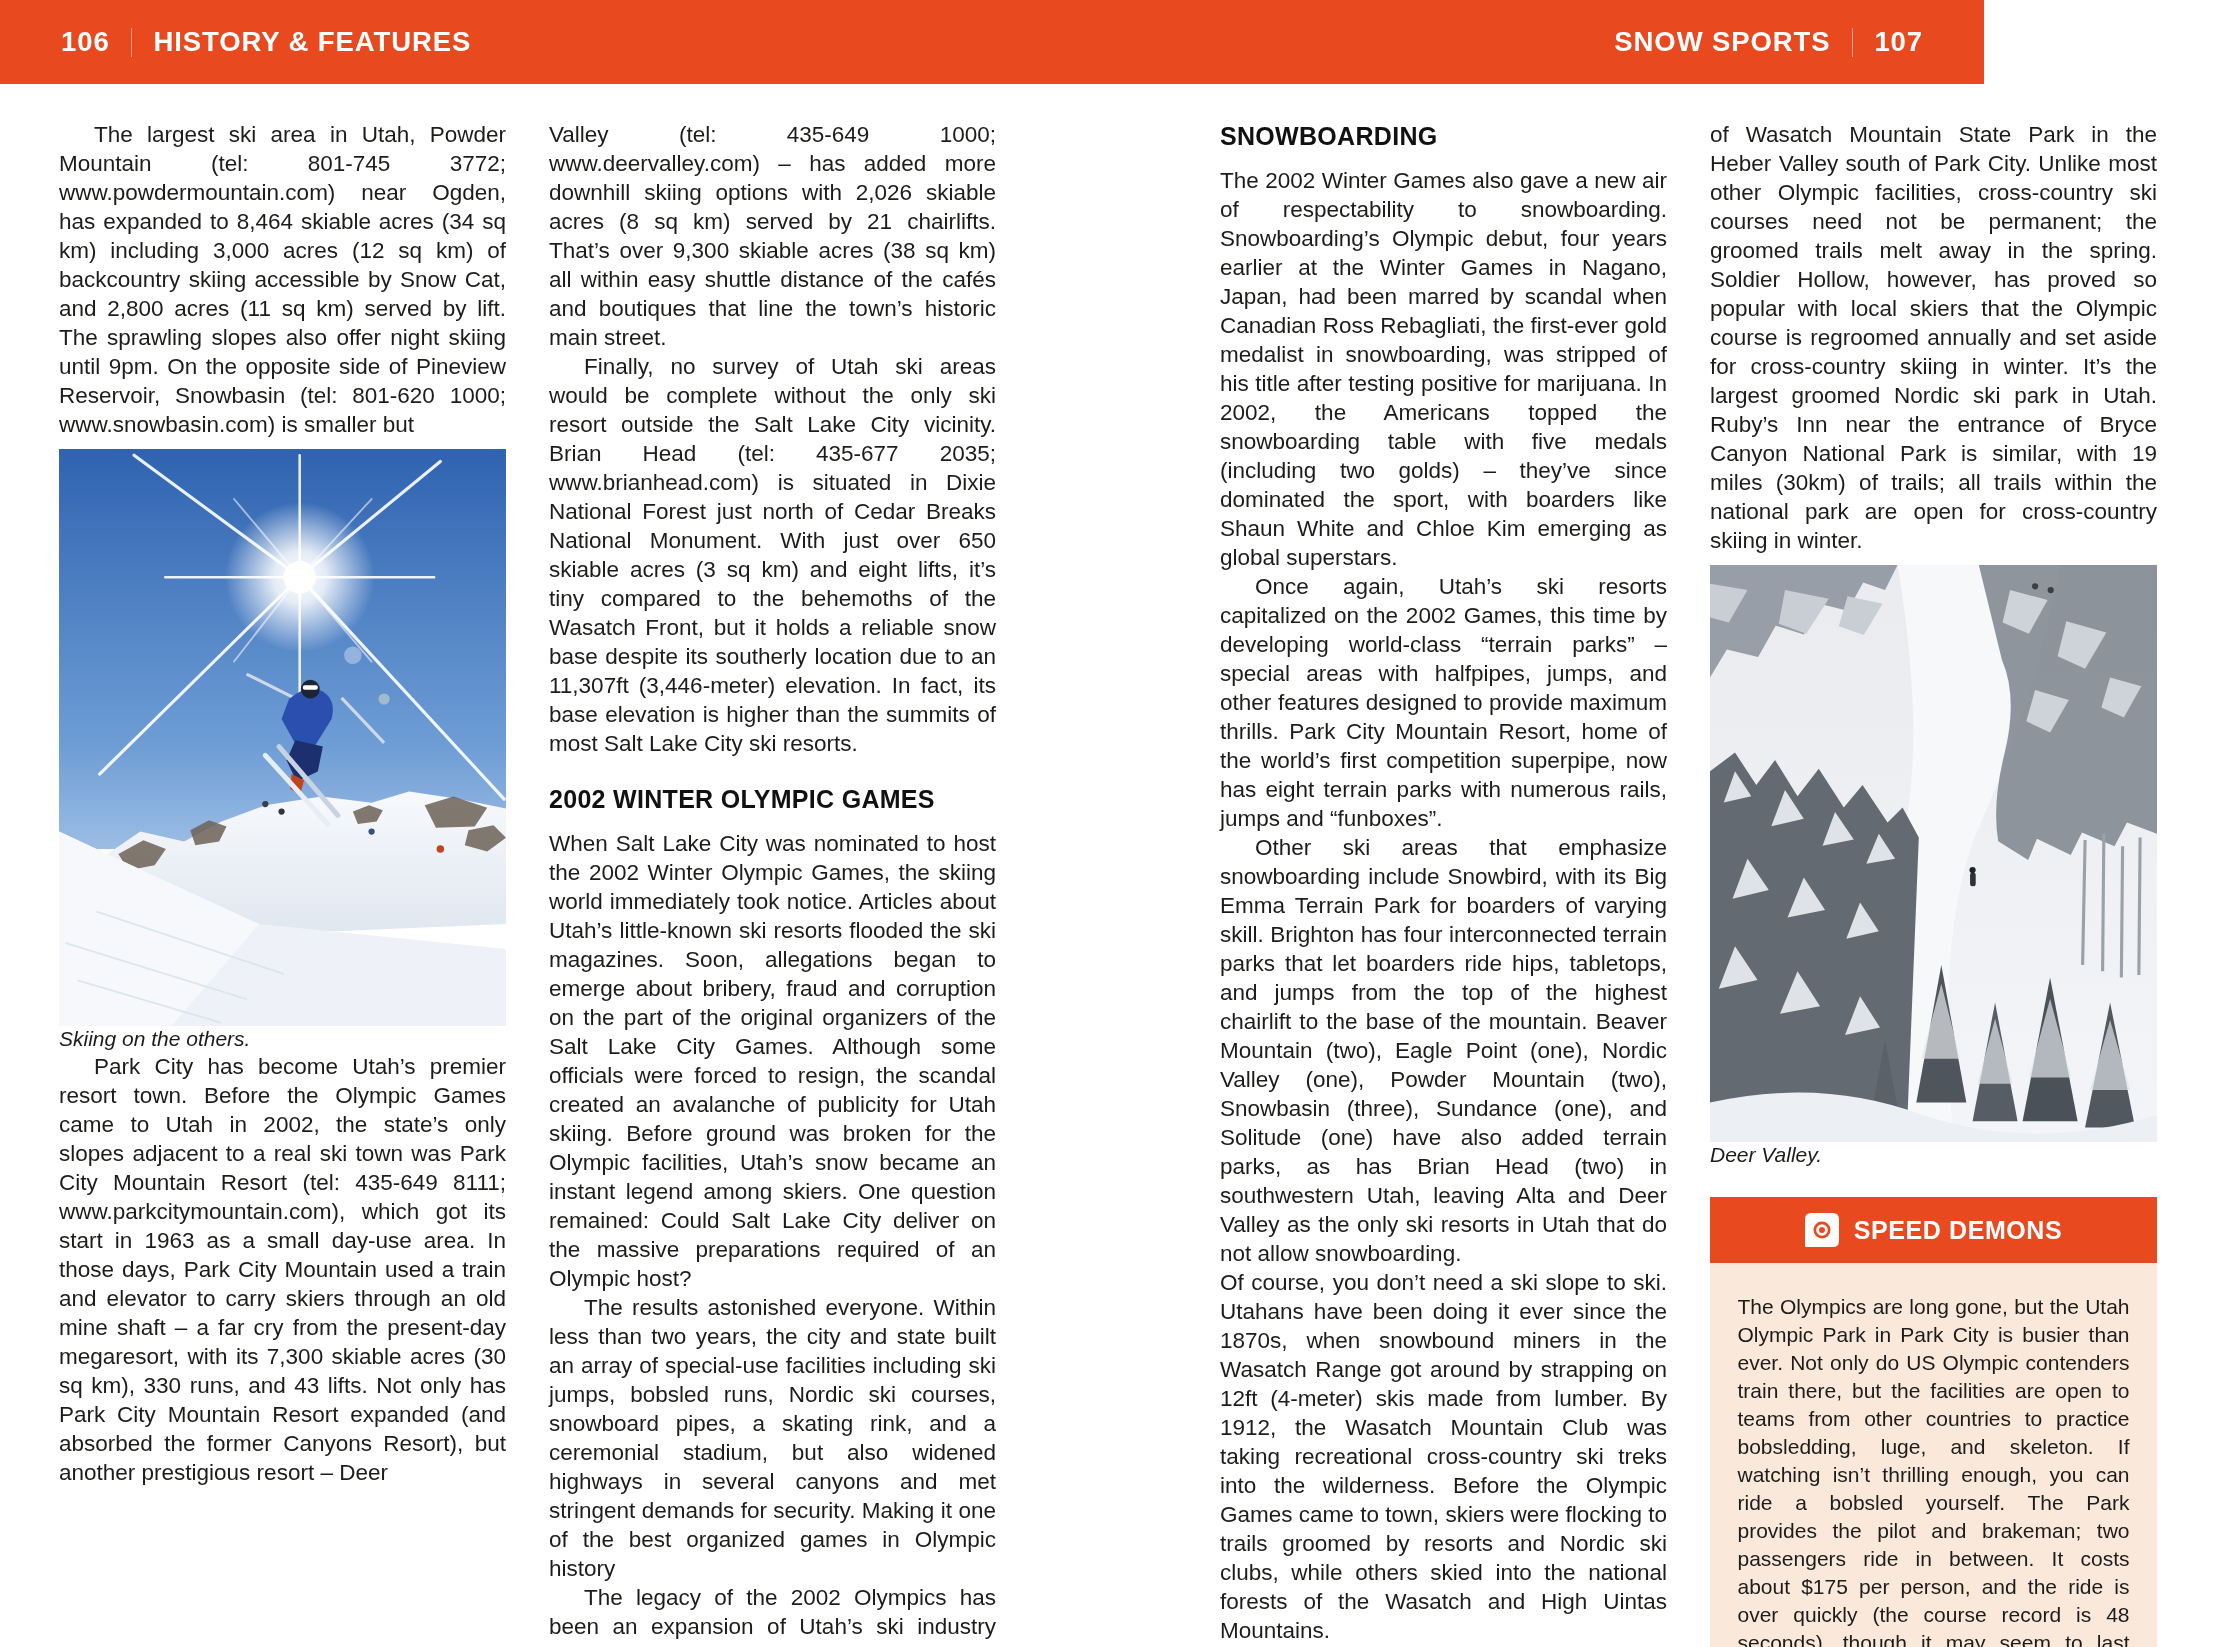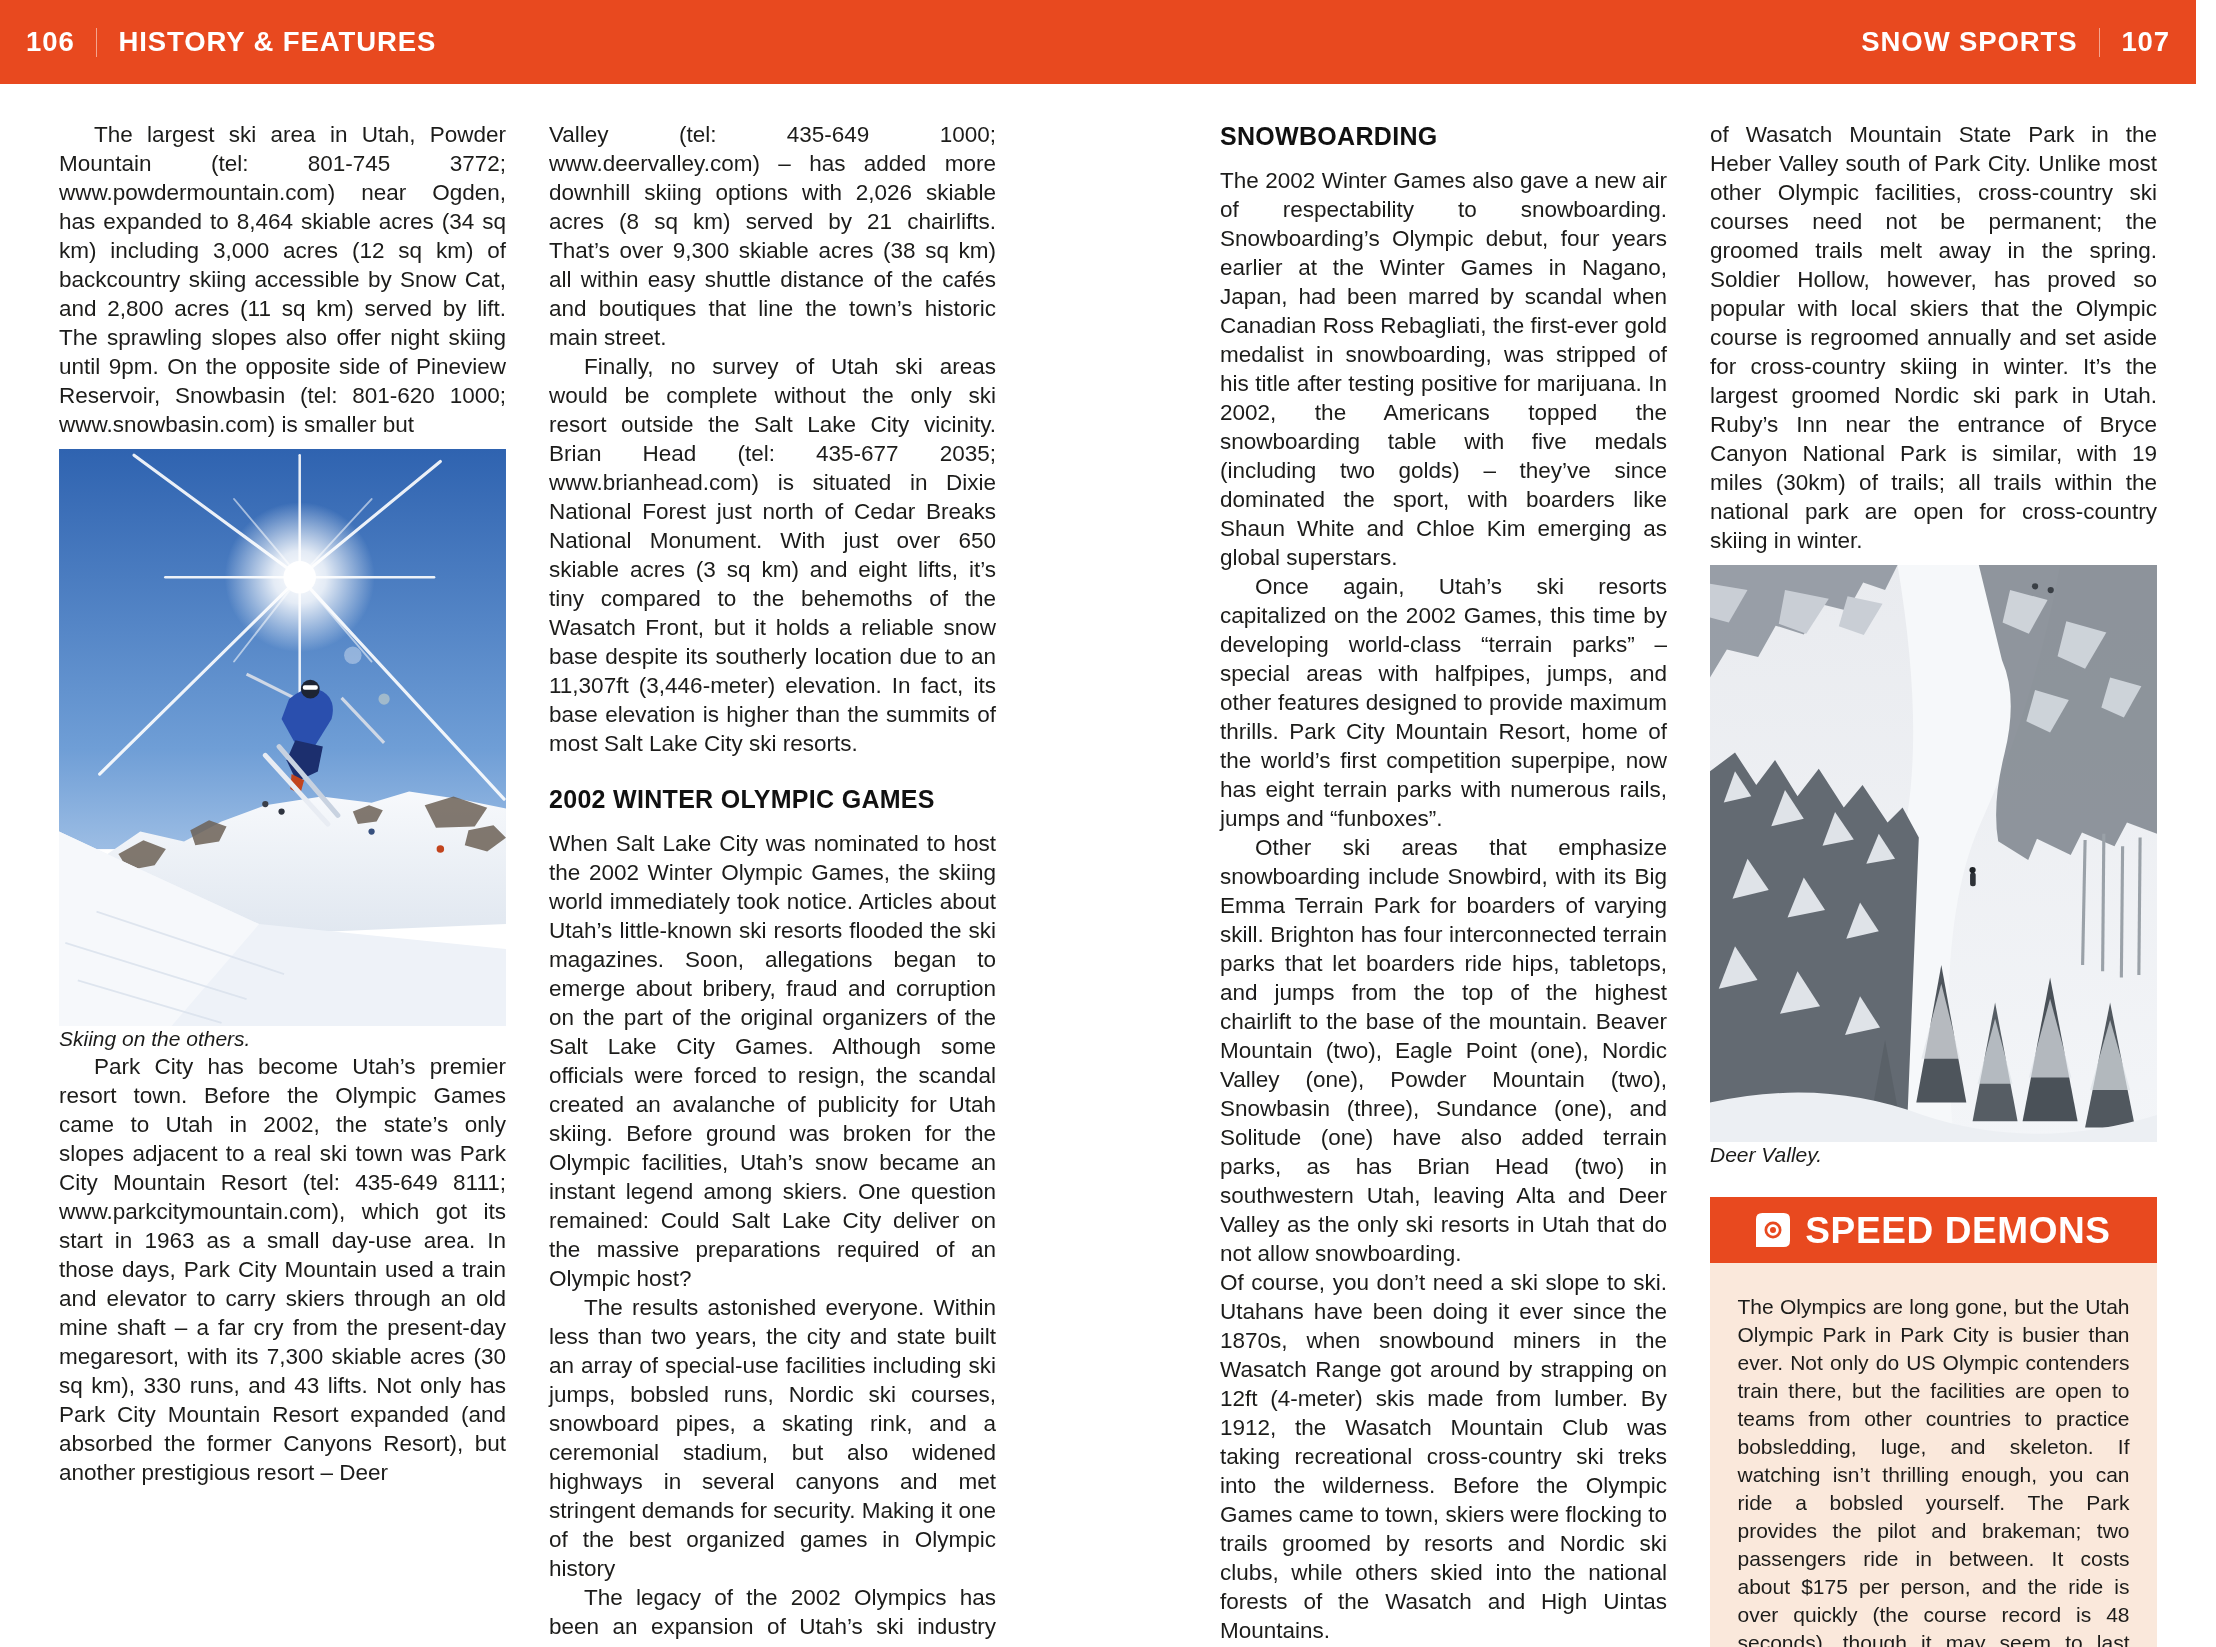--- a/index.html
+++ b/index.html
@@ -4,23 +4,23 @@
 <style>
   html,body{margin:0;padding:0;}
   body{
     width:2216px;height:1648px;position:relative;overflow:hidden;
     background:#ffffff;color:#1c1c1a;
     font-family:"Liberation Sans", sans-serif;
     -webkit-font-smoothing:antialiased;
   }
   
   .topbar{
-    position:absolute;top:0;left:0;width:2196px;height:84px;
+    position:absolute;top:0;left:0;width:1984px;height:84px;
     background:#E8491F;display:flex;align-items:center;justify-content:space-between;
-    padding:0 26px;box-sizing:border-box;color:#fff;
+    padding:0 61px;box-sizing:border-box;color:#fff;
   }
   .hdr-group{display:flex;align-items:center;gap:21px;}
   .hdr-num,.hdr-label{font-weight:700;font-size:27.5px;letter-spacing:0.9px;}
   .hdr-divider{width:1.9px;height:29px;background:rgba(255,255,255,.5);}
   
   .col{
     position:absolute;top:120px;width:447px;
     font-size:22.5px;line-height:29px;text-align:justify;
     hyphens:auto;-webkit-hyphens:auto;
   }
@@ -39,21 +39,21 @@
   .photo{display:block;width:447px;margin-top:10px;}
   .caption{
     font-style:italic;font-size:21px;line-height:26px;
     margin:10px 0 27.5px;text-align:left;color:#1c1c1a;
   }
   
   .tipbox{margin-top:29px;}
   .tipbox-header{
     background:#E8491F;color:#fff;height:66px;
     display:flex;align-items:center;justify-content:center;gap:15px;
-    font-weight:700;font-size:37px;letter-spacing:0.6px;
+    font-weight:700;font-size:25px;letter-spacing:0.6px;
   }
   .tipbox-body{
     background:#FAE8DB;box-sizing:border-box;
     padding:30px 27.5px 34px 27.5px;
     font-size:21px;line-height:28px;text-align:justify;
     hyphens:auto;-webkit-hyphens:auto;
   }
 </style>
 </head>
 <body>

